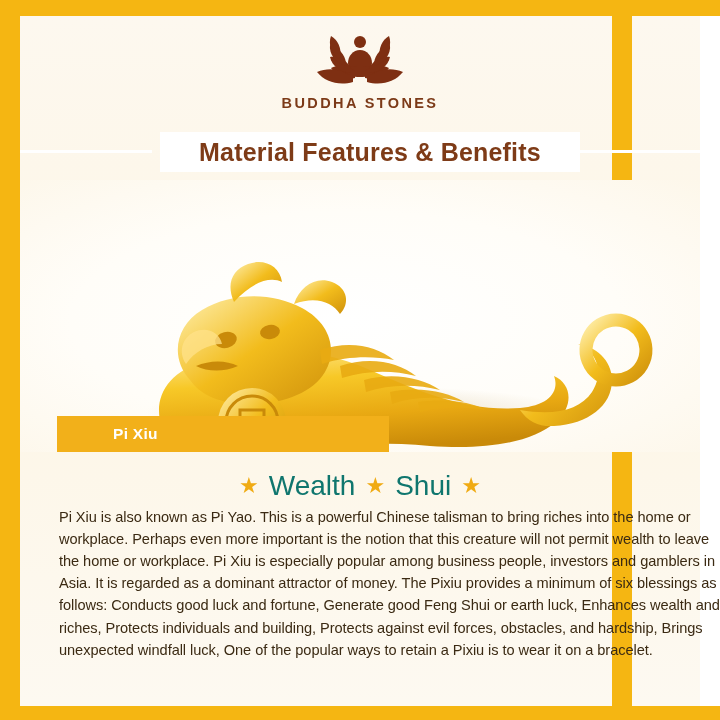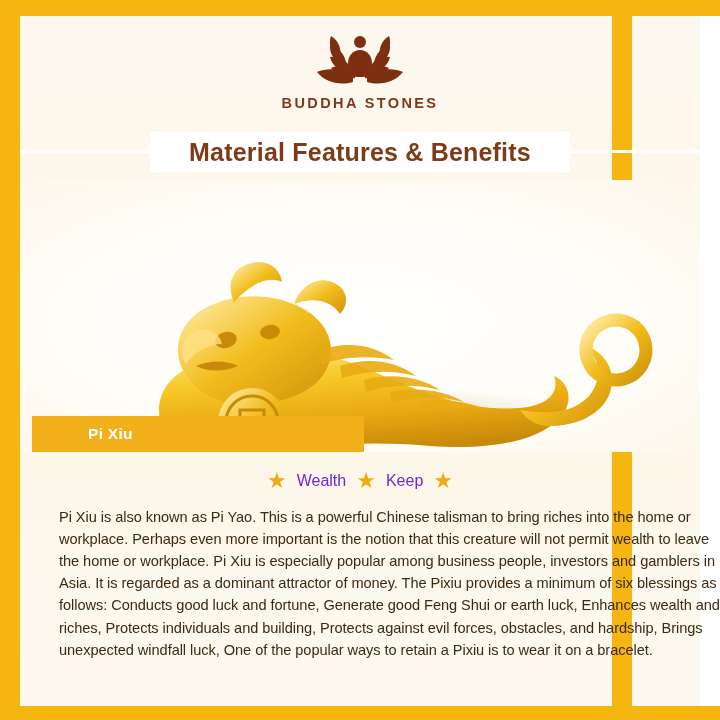--- a/index.html
+++ b/index.html
@@ -54,21 +54,21 @@
   .brand-name {
     margin-top: 5px;
     font-size: 14.5px;
     letter-spacing: 2.4px;
     font-weight: bold;
     color: #7c3a18;
   }
 
   
   .title-band {
-    position: absolute; left: 150px; top: 132px;
+    position: absolute; left: 160px; top: 132px;
     width: 420px; height: 40px;
     background: #ffffff;
     display: flex; align-items: center; justify-content: center;
   }
   .title-band-text {
     font-size: 25px;
     font-weight: bold;
     color: #7e3b17;
     letter-spacing: 0.2px;
     white-space: nowrap;
@@ -84,43 +84,43 @@
   .hero {
     position: absolute; left: 20px; top: 180px;
     width: 680px; height: 272px;
     background: radial-gradient(ellipse at 48% 52%, #ffffff 0%, #fffdf8 55%, #fdf7ea 100%);
     overflow: hidden;
   }
   .hero-inner { position: absolute; inset: 0; }
 
   
   .label-chip {
-    position: absolute; left: 12px; bottom: 0;
+    position: absolute; left: 37px; bottom: 0;
     width: 332px; height: 36px;
     background: #f2b01a;
     display: flex; align-items: center;
     padding-left: 56px;
   }
   .label-chip-text {
     color: #ffffff;
     font-size: 15.5px;
     font-weight: bold;
     letter-spacing: 0.3px;
   }
 
   
   .benefits {
     position: absolute; left: 20px; top: 470px;
     width: 680px;
     display: flex; align-items: center; justify-content: center;
     gap: 10px;
   }
   .benefit-text {
-    font-size: 16px;
-    color: #6d28d9;
+    font-size: 28px;
+    color: #0f766e;
     font-weight: normal;
   }
   .star {
     color: #f0ab13;
     font-size: 22px;
     line-height: 1;
   }
 
   
   .body-copy {
@@ -241,19 +241,19 @@
     </div>
     <div class="label-chip">
       <span class="label-chip-text">Pi Xiu</span>
     </div>
   </div>
 
   <div class="benefits">
     <span class="star">★</span>
     <span class="benefit-text">Wealth</span>
     <span class="star">★</span>
-    <span class="benefit-text">Keep</span>
+    <span class="benefit-text">Shui</span>
     <span class="star">★</span>
   </div>
 
   <p class="body-copy">Pi Xiu is also known as Pi Yao. This is a powerful Chinese talisman to bring riches into the home or workplace. Perhaps even more important is the notion that this creature will not permit wealth to leave the home or workplace. Pi Xiu is especially popular among business people, investors and gamblers in Asia. It is regarded as a dominant attractor of money. The Pixiu provides a minimum of six blessings as follows: Conducts good luck and fortune, Generate good Feng Shui or earth luck, Enhances wealth and riches, Protects individuals and building, Protects against evil forces, obstacles, and hardship, Brings unexpected windfall luck, One of the popular ways to retain a Pixiu is to wear it on a bracelet.</p>
 
 </div>
 
 </body></html>

